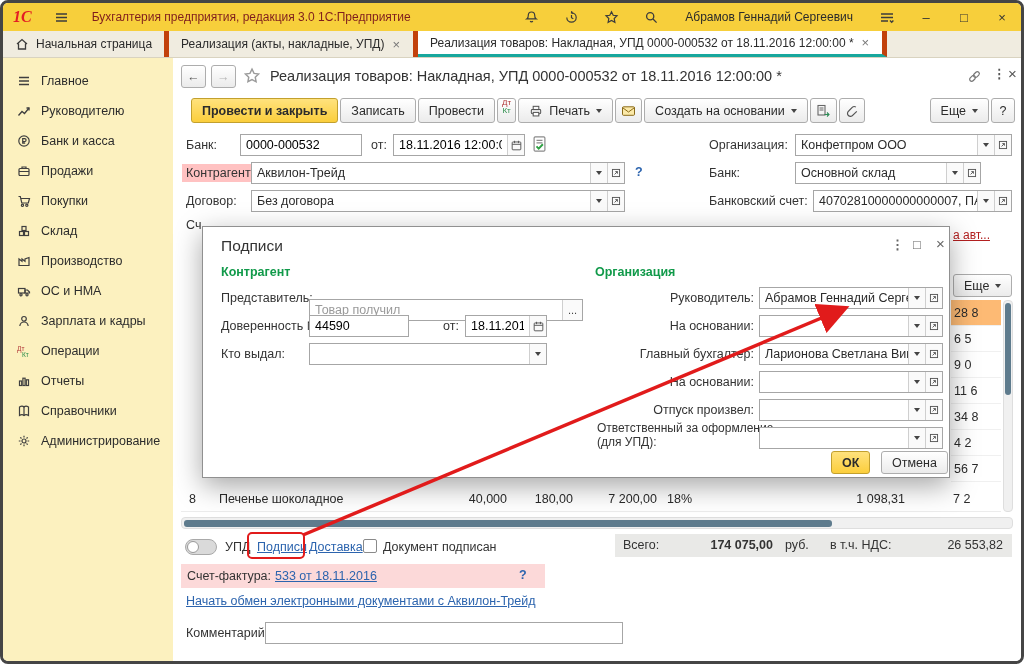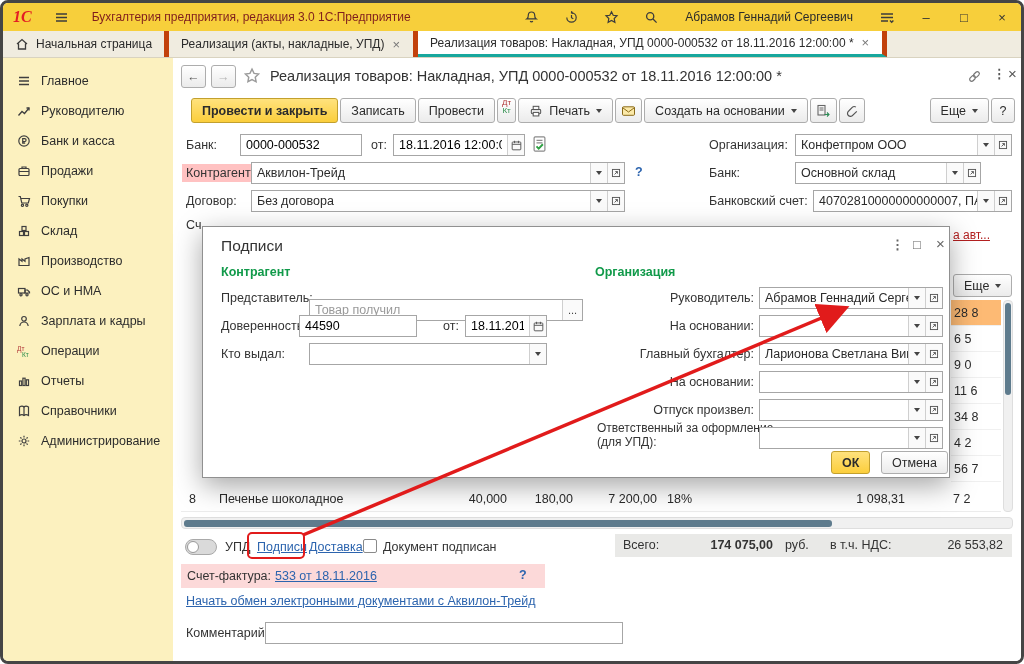--- a/index.html
+++ b/index.html
@@ -473,21 +473,21 @@
         <span class="green" style="left:18px;top:38px">Контрагент</span>
         <span class="green" style="left:392px;top:38px">Организация</span>
 
         <span class="lbl abs" style="left:18px;top:64px">Представитель:</span>
         <div class="fieldbox abs" style="left:106px;top:72px;width:274px">
           <input placeholder="Товар получил" style="">
           <span class="cbtn" style="width:20px;font-size:11px;color:#444">...</span>
         </div>
 
         <span class="lbl abs" style="left:18px;top:92px">Доверенность №:</span>
-        <input class="plain abs" style="left: 96px; top: 88px; width: 118px;" value="44590">
+        <input class="plain abs" style="left: 106px; top: 88px; width: 100px;" value="44590">
         <span class="lbl abs" style="left:240px;top:92px">от:</span>
         <div class="fieldbox abs" style="left:262px;top:88px;width:82px">
           <input value="18.11.2016" style="">
           <span class="cbtn">
             <svg width="11" height="11" viewBox="0 0 14 14" fill="none" stroke="#555" stroke-width="1.2">
                 <rect x="1.5" y="2.5" width="11" height="10" rx="1"></rect>
                 <path d="M1.5 5.5h11M4.5 1v3M9.5 1v3"></path>
               </svg>
           </span>
         </div>

